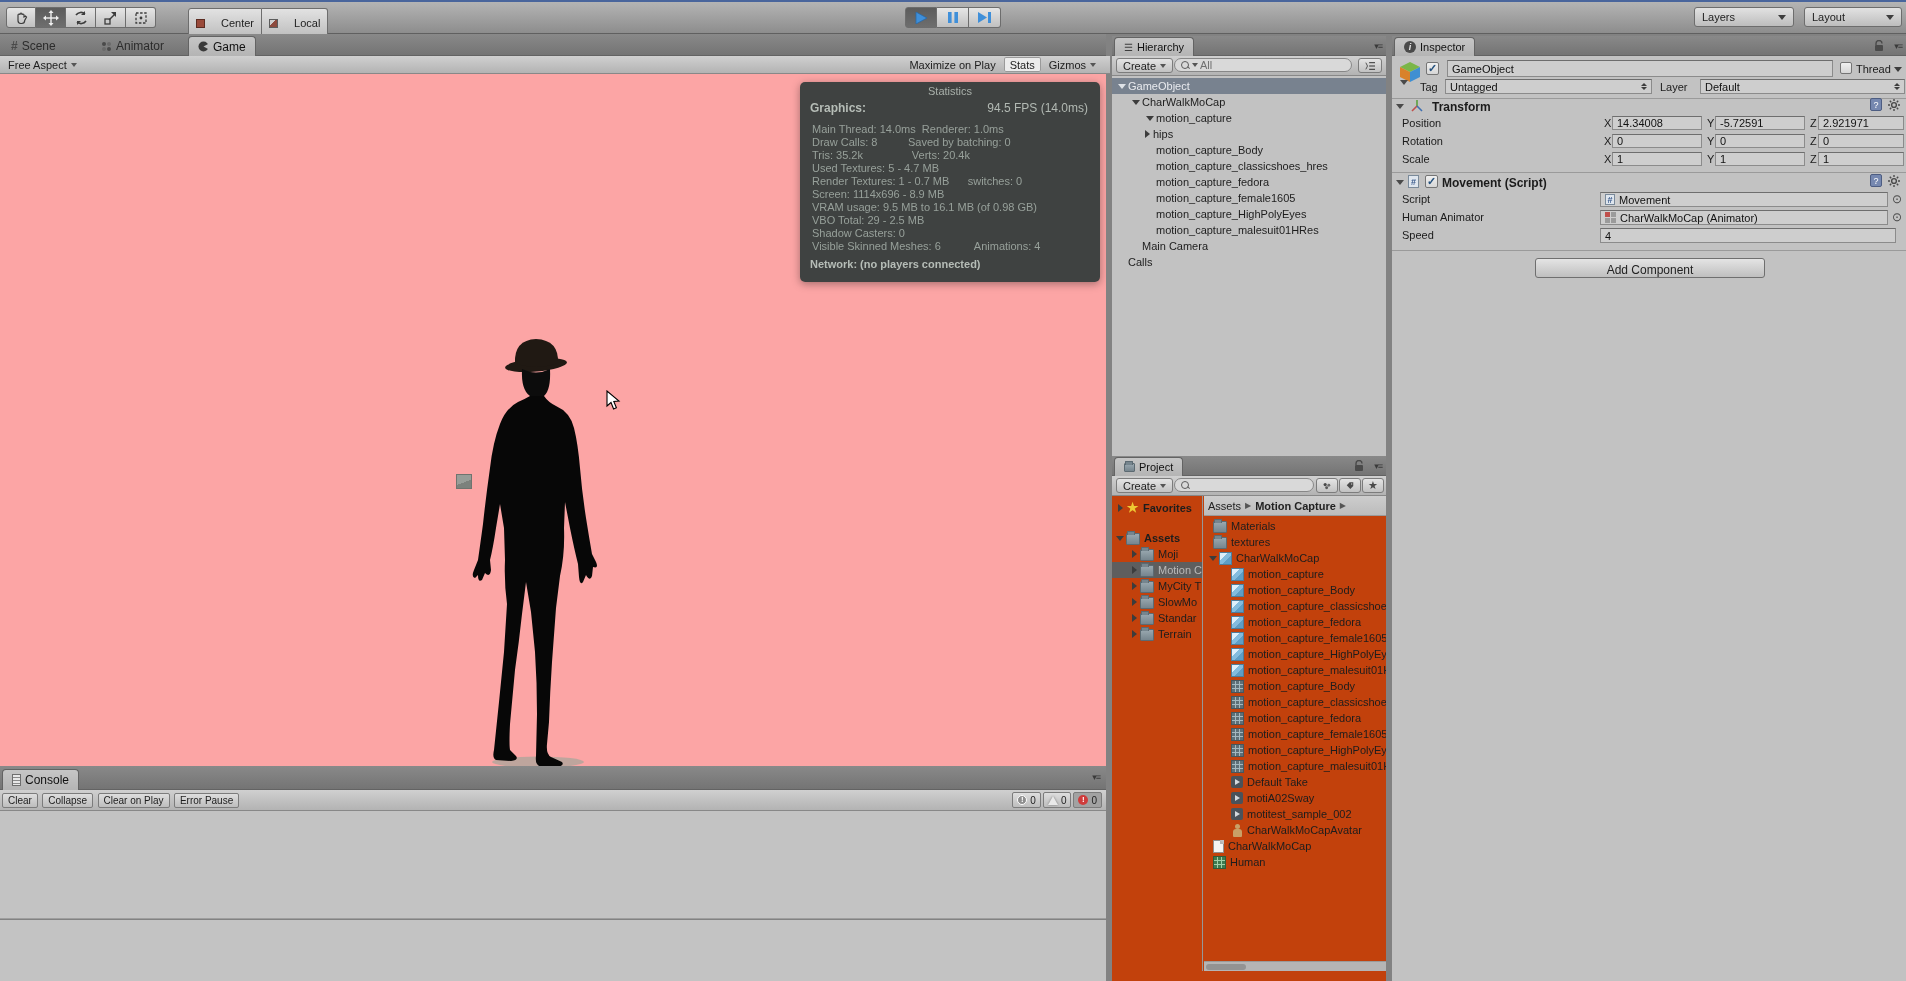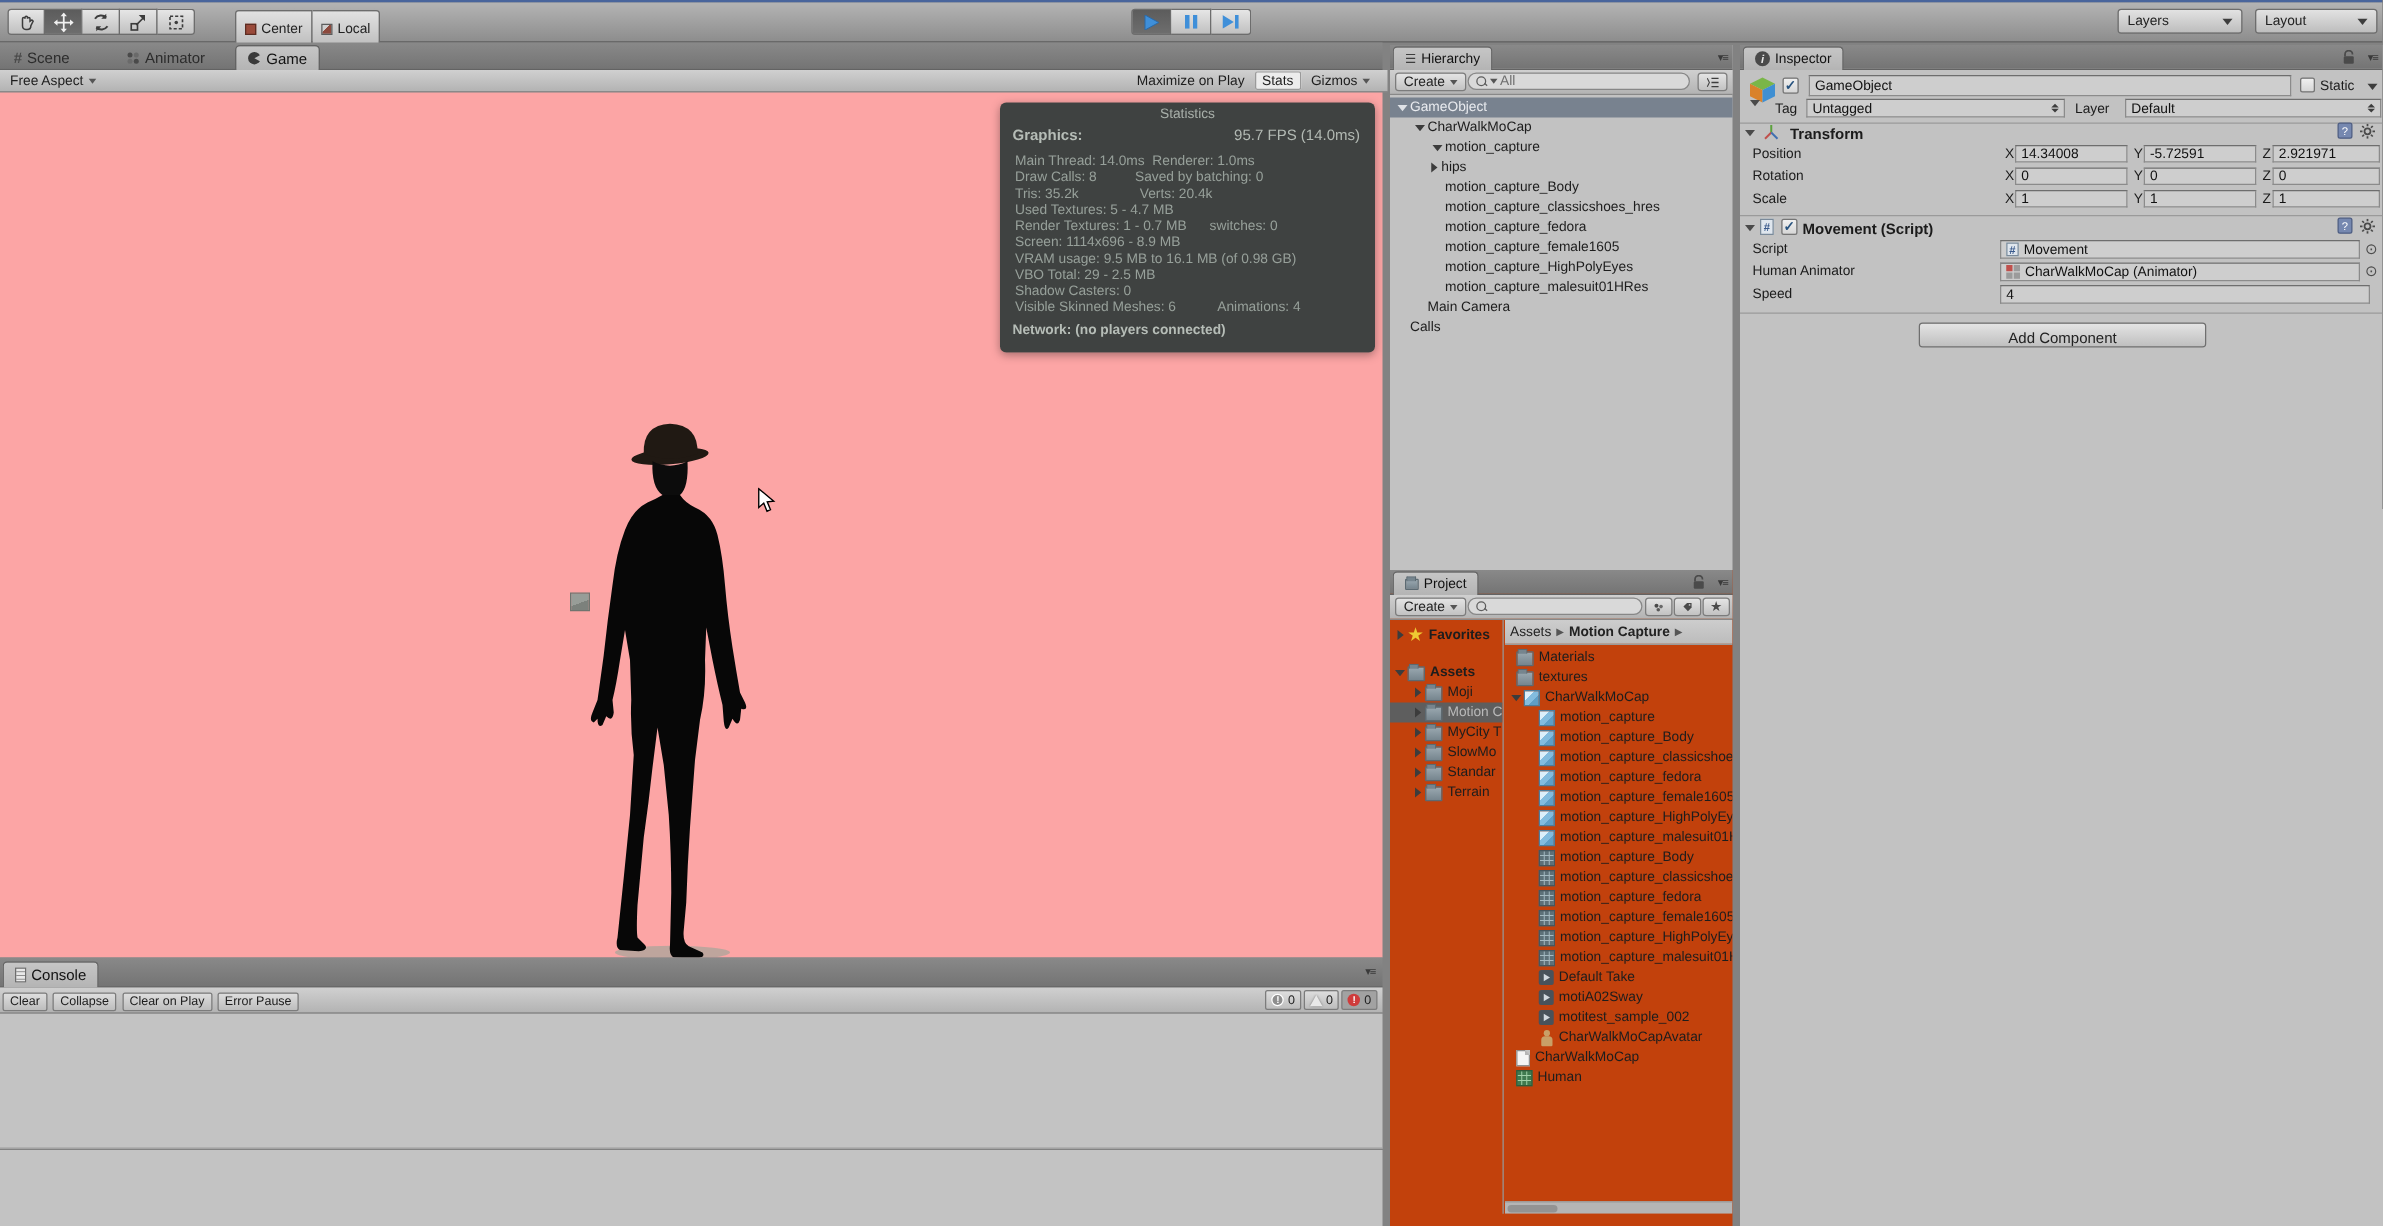--- a/index.html
+++ b/index.html
@@ -7,21 +7,21 @@
   body{position:relative;background:#828282;font-family:"Liberation Sans",sans-serif;font-size:12px;color:#222;-webkit-font-smoothing:antialiased}
   .abs{position:absolute}
   
   #topline{left:0;top:0;width:1906px;height:2px;background:#49659c}
   #toolbar{left:0;top:2px;width:1906px;height:32px;background:linear-gradient(#b4b4b4,#8d8d8d);border-bottom:1px solid #606060}
   .toolgroup{position:absolute;display:flex}
   .toolbtn{width:30px;height:21px;background:linear-gradient(#e6e6e6,#c0c0c0);border:1px solid #6d6d6d;border-left-width:0;display:flex;align-items:center;justify-content:center}
   .toolbtn:first-child{border-left-width:1px;border-radius:3px 0 0 3px}
   .toolbtn:last-child{border-radius:0 3px 3px 0}
   .toolbtn.active{background:linear-gradient(#5c5c5c,#6e6e6e)}
-  .pillbtn{height:30px;background:linear-gradient(#e2e2e2,#bdbdbd);border:1px solid #6d6d6d;display:inline-flex;align-items:center;padding:0 7px;font-size:11px;gap:4px}
+  .pillbtn{height:30px;background:linear-gradient(#e2e2e2,#bdbdbd);border:1px solid #6d6d6d;display:inline-flex;align-items:center;padding:0 7px;font-size:11px;gap:16px}
   .pillbtn.left{border-radius:3px 0 0 3px}
   .pillbtn.right{border-radius:0 3px 3px 0;border-left-width:0}
   .ddbtn{position:absolute;height:20px;background:linear-gradient(#e2e2e2,#bdbdbd);border:1px solid #6d6d6d;border-radius:3px;display:flex;align-items:center;justify-content:space-between;padding:0 7px;font-size:11px}
   .caret{width:0;height:0;border-left:4px solid transparent;border-right:4px solid transparent;border-top:5px solid #3d3d3d;display:inline-block}
   
   .tabstrip{background:linear-gradient(#898989,#747474);border-bottom:1px solid #636363}
   .tab{position:absolute;top:2px;height:20px;display:flex;align-items:center;gap:4px;padding:0 9px;font-size:12px;color:#2c2c2c;white-space:nowrap}
   .tab.active{background:linear-gradient(#c6c6c6,#b4b4b4);border:1px solid #636363;border-bottom:none;border-radius:4px 4px 0 0;color:#111}
   .panelmenu{position:absolute;font-size:9px;color:#3a3a3a;letter-spacing:-1px}
   
@@ -233,21 +233,21 @@
     <path fill="#070707" d="M78,64 L92,64 Q96,70 104,74 Q118,80 122,96 Q126,112 128,136 Q130,160 134,186 Q137,205 140,222 L144,230 Q147,237 141,235 L140,244 Q138,250 134,243 L131,250 Q128,254 127,245 L126,232 Q122,216 118,196 L113,170 L112,196 Q113,222 108,244 Q106,260 104,276 L100,330 Q98,360 97,390 L95,412 Q94,422 99,425 L110,430 Q113,434 104,435 L87,434 Q83,432 84,424 L85,382 Q85,350 83,320 L79,280 L74,250 L70,282 Q67,310 63,338 L58,392 Q57,412 58,418 L64,424 Q67,428 59,429 L44,428 Q40,426 42,418 L47,370 L52,320 L55,272 Q52,250 53,228 L52,196 L48,172 L44,196 Q41,216 38,228 L39,238 Q38,246 33,241 L30,248 Q26,251 26,243 L23,246 Q19,245 22,238 L26,228 Q28,214 31,192 Q34,164 38,136 Q41,110 48,92 Q54,76 66,70 Q73,67 78,64 Z"></path>
   </svg>
 
   <svg class="abs" style="left:606px;top:316px" width="16" height="22" viewBox="0 0 16 22">
     <path d="M1,1 L1,16 L5,12.5 L7.6,19 L10.4,17.8 L7.8,11.5 L13,11 Z" fill="#fff" stroke="#000" stroke-width="1.1"></path>
   </svg>
 
   <div class="abs" style="left:800px;top:8px;width:300px;height:200px;background:rgba(47,57,56,0.92);border-radius:5px;box-shadow:0 2px 8px rgba(0,0,0,0.35);color:#97a09a;font-size:11px">
     <div style="text-align:center;padding-top:3px;color:#a9b0aa">Statistics</div>
     <div style="position:absolute;left:10px;top:19px;font-weight:bold;color:#b6bdb7;font-size:12px">Graphics:</div>
-    <div style="position:absolute;right:12px;top:19px;color:#b2b9b3;font-size:12px">95.7 FPS (14.0ms)</div>
+    <div style="position:absolute;right:12px;top:19px;color:#b2b9b3;font-size:12px">94.5 FPS (14.0ms)</div>
     <div style="position:absolute;left:0;top:41px;right:0">
       <div class="stats-line">Main Thread: 14.0ms  Renderer: 1.0ms</div>
       <div class="stats-line">Draw Calls: 8          Saved by batching: 0</div>
       <div class="stats-line">Tris: 35.2k                Verts: 20.4k</div>
       <div class="stats-line">Used Textures: 5 - 4.7 MB</div>
       <div class="stats-line">Render Textures: 1 - 0.7 MB      switches: 0</div>
       <div class="stats-line">Screen: 1114x696 - 8.9 MB</div>
       <div class="stats-line">VRAM usage: 9.5 MB to 16.1 MB (of 0.98 GB)</div>
       <div class="stats-line">VBO Total: 29 - 2.5 MB</div>
       <div class="stats-line">Shadow Casters: 0</div>
@@ -576,21 +576,21 @@
     <polygon points="12,2 22,7 12,12 2,7" fill="#7ab648"></polygon>
     <polygon points="2,7 12,12 12,22 2,17" fill="#d9822b"></polygon>
     <polygon points="22,7 12,12 12,22 22,17" fill="#3f8fd2"></polygon>
   </svg>
   <span class="caret abs" style="left:8px;top:44px;border-top-color:#4a4a4a"></span>
   <div class="chk" style="left:34px;top:26px">✓</div>
   <div class="ifield" style="left:55px;top:24px;width:386px;height:17px">
       <span>GameObject</span>
     </div>
   <div class="chk" style="left:448px;top:26px;width:12px;height:12px"></div>
-  <div class="ilabel" style="left:464px;top:27px">Static</div>
+  <div class="ilabel" style="left:464px;top:27px">Thread</div>
   <span class="caret abs" style="left:502px;top:31px"></span>
 
   <div class="ilabel" style="left:28px;top:45px">Tag</div>
   <div class="ifield idd" style="left:53px;top:43px;width:207px;height:15px">
       <span>Untagged</span>
       <span class="ud">
         <i class="u"></i>
         <i class="d"></i>
       </span>
     </div>

